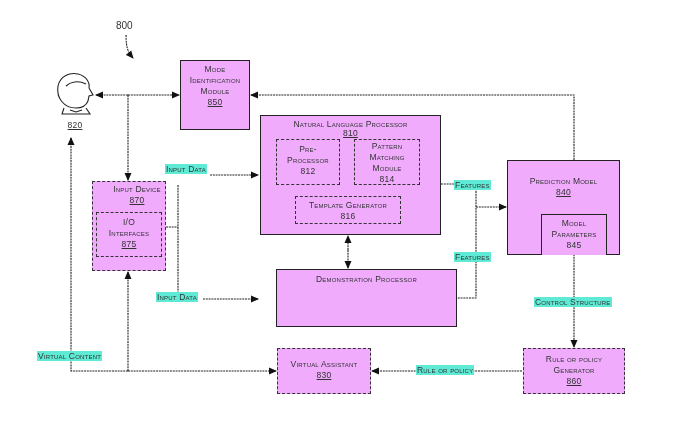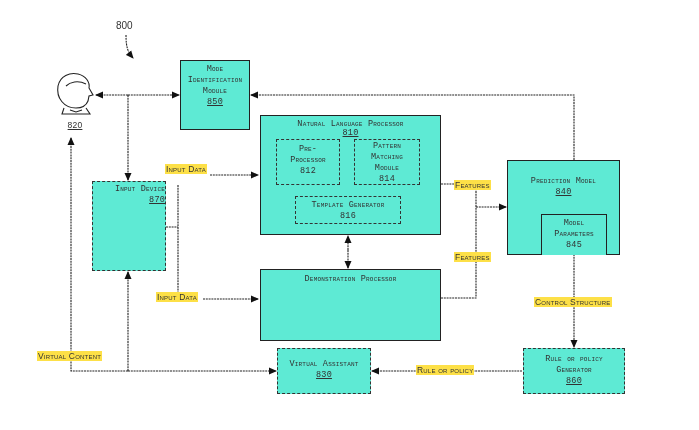--- a/index.html
+++ b/index.html
@@ -1,26 +1,26 @@
 <!DOCTYPE html>
 <html><head>
   <meta charset="utf-8">
   <style>
     html, body { margin: 0; padding: 0; background: #ffffff; }
     body { width: 699px; height: 430px; position: relative; overflow: hidden;
       font-family: "Liberation Sans", sans-serif; color: #222; }
     #canvas { position: absolute; left: 0; top: 0; width: 699px; height: 430px; }
-    .box { position: absolute; border: 1.4px solid #222; box-sizing: border-box; background: #5eead4; font-family: Liberation Mono, monospace; }
+    .box { position: absolute; border: 1.4px solid #222; box-sizing: border-box; background: #f0abfc; }
     .box.dashed { border: 1.2px dashed #333; }
     .lbl { position: absolute; text-align: center; font-variant: small-caps;
       font-size: 8.5px; line-height: 11px; color: #333; letter-spacing: 0.2px; }
     .ref { text-decoration: underline; }
     .ref-plain { }
     .edge-lbl { position: absolute; font-variant: small-caps; font-size: 8.5px; color: #333;
-      white-space: nowrap; background: #fde047; padding: 0 1px; letter-spacing: 0.2px; }
+      white-space: nowrap; background: #5eead4; padding: 0 1px; letter-spacing: 0.2px; }
     .figref { position: absolute; font-size: 10px; color: #333; }
   </style>
 </head>
 <body>
 
 <svg id="canvas" viewBox="0 0 699 430" xmlns="http://www.w3.org/2000/svg">
   <defs>
     <marker id="ah" markerWidth="8" markerHeight="8" refX="7" refY="4" orient="auto" markerUnits="userSpaceOnUse">
       <path d="M0,0.5 L8,4 L0,7.5 Z" fill="#111"></path>
     </marker>
@@ -98,30 +98,37 @@
     </div>
   </div>
   <div class="box dashed" style="left:34px; top:80px; width:106px; height:28px;">
     <div class="lbl" style="left:0; top:3px; width:100%;">
       <div>Template Generator</div>
       <div class="ref-plain">816</div>
     </div>
   </div>
 </div>
 
-<div class="box" style="left:260px; top:269px; width:181px; height:72px;">
+<div class="box" style="left:276px; top:269px; width:181px; height:58px;">
   <div class="lbl" style="left:0; top:4px; width:100%;">
     <div>Demonstration Processor</div>
   </div>
 </div>
 
 <div class="box dashed" style="left:92px; top:181px; width:74px; height:90px;">
-  <div class="lbl" style="left:0; top:2px; width:100%;text-align:right;">
+  <div class="lbl" style="left:8px; top:2px; width:100%;">
     <div>Input Device</div>
     <div class="ref">870</div>
+  </div>
+  <div class="box dashed" style="left:3px; top:30px; width:66px; height:45px;">
+    <div class="lbl" style="left:0; top:4px; width:100%;">
+      <div>I/O</div>
+      <div>Interfaces</div>
+      <div class="ref">875</div>
+    </div>
   </div>
 </div>
 
 <div class="box" style="left:507px; top:160px; width:113px; height:95px;">
   <div class="lbl" style="left:0; top:15px; width:100%;">
     <div>Prediction Model</div>
     <div class="ref">840</div>
   </div>
   <div class="box" style="left:33px; top:53px; width:66px; height:41px; border-bottom:none;padding-left:26px;">
     <div class="lbl" style="left:0; top:3px; width:100%;">

